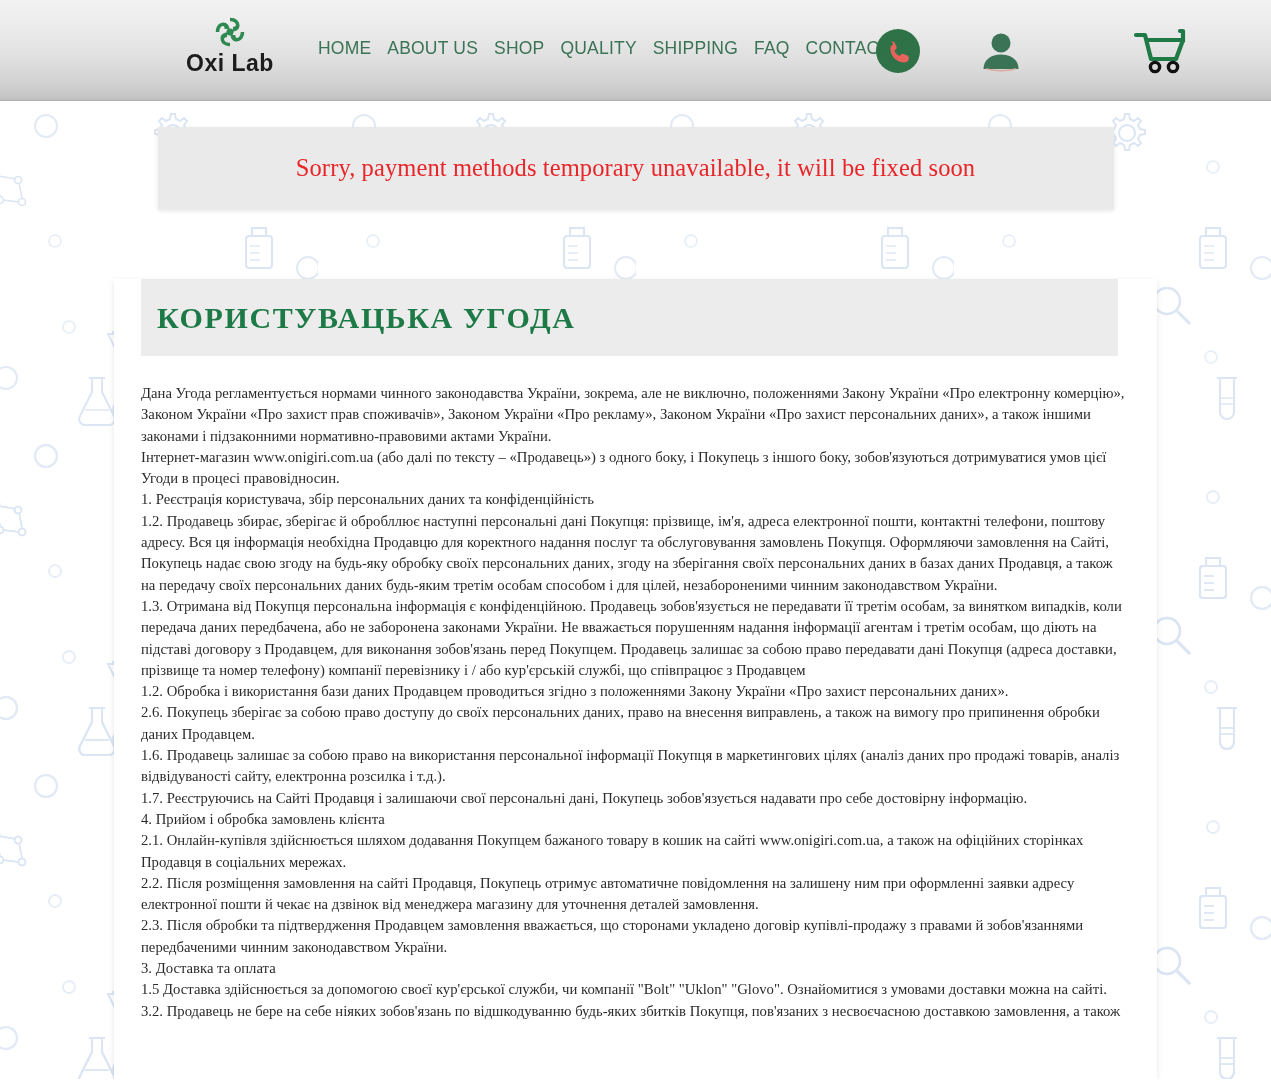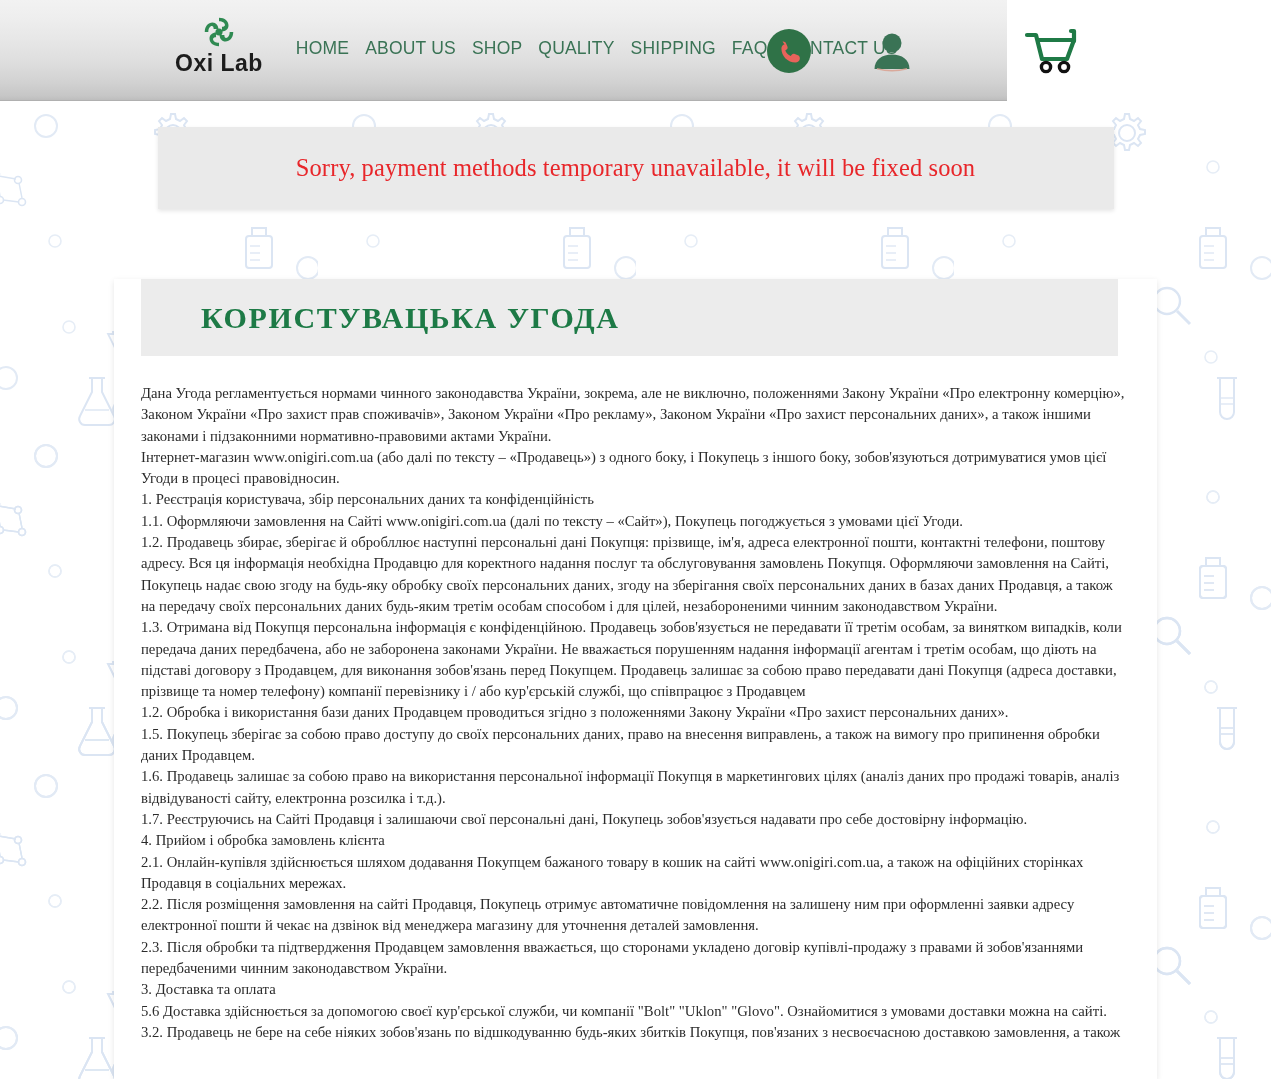--- a/index.html
+++ b/index.html
@@ -22,21 +22,21 @@
     height: 980px;
     z-index: 0;
     opacity: 1;
     pointer-events: none;
   }
 
   
   #site-header {
     position: relative;
     z-index: 5;
-    width: 1007px;
+    width: 1271px;
     height: 101px;
     background: linear-gradient(180deg,
        #f2f2f2 0%, #eeeeee 18%, #e6e6e6 42%,
        #dedede 62%, #d2d2d2 82%, #c6c6c6 96%, #bdbdbd 100%);
     border-bottom: 1px solid #b0b0b0;
     display: flex;
     align-items: flex-start;
   }
 
   #brand {
@@ -120,21 +120,20 @@
     box-shadow: 0 2px 6px rgba(0,0,0,0.10);
     padding: 0 0 30px 0;
   }
 
   #doc-title-band {
     margin: 27px 39px 0 27px;
     height: 77px;
     background: #ececec;
     display: flex;
     align-items: center;
-    padding-left: 44px;
   }
   #doc-title {
     margin-left: 16px;
     color: #1d7a46;
     font-family: "Liberation Serif", "DejaVu Serif", serif;
     font-weight: bold;
     font-size: 30px;
     letter-spacing: 1.6px;
   }
 
@@ -286,29 +285,28 @@
 <main id="content-card">
 
   <div id="doc-title-band">
     <h1 id="doc-title">КОРИСТУВАЦЬКА УГОДА</h1>
   </div>
 
   <section id="doc-body">
     <p>Дана Угода регламентується нормами чинного законодавства України, зокрема, але не виключно, положеннями Закону України «Про електронну комерцію», Законом України «Про захист прав споживачів», Законом України «Про рекламу», Законом України «Про захист персональних даних», а також іншими законами і підзаконними нормативно-правовими актами України.</p>
     <p>Інтернет-магазин www.onigiri.com.ua (або далі по тексту – «Продавець») з одного боку, і Покупець з іншого боку, зобов'язуються дотримуватися умов цієї Угоди в процесі правовідносин.</p>
     <p>1. Реєстрація користувача, збір персональних даних та конфіденційність</p>
-    <p>1.1. Оформляючи замовлення на Сайті www.onigiri.com.ua (далі по тексту – «Сайт»), Покупець погоджується з умовами цієї Угоди.</p>
     <p>1.2. Продавець збирає, зберігає й обробллює наступні персональні дані Покупця: прізвище, ім'я, адреса електронної пошти, контактні телефони, поштову адресу. Вся ця інформація необхідна Продавцю для коректного надання послуг та обслуговування замовлень Покупця. Оформляючи замовлення на Сайті, Покупець надає свою згоду на будь-яку обробку своїх персональних даних, згоду на зберігання своїх персональних даних в базах даних Продавця, а також на передачу своїх персональних даних будь-яким третім особам способом і для цілей, незабороненими чинним законодавством України.</p>
     <p>1.3. Отримана від Покупця персональна інформація є конфіденційною. Продавець зобов'язується не передавати її третім особам, за винятком випадків, коли передача даних передбачена, або не заборонена законами України. Не вважається порушенням надання інформації агентам і третім особам, що діють на підставі договору з Продавцем, для виконання зобов'язань перед Покупцем. Продавець залишає за собою право передавати дані Покупця (адреса доставки, прізвище та номер телефону) компанії перевізнику і / або кур'єрській службі, що співпрацює з Продавцем</p>
     <p>1.2. Обробка і використання бази даних Продавцем проводиться згідно з положеннями Закону України «Про захист персональних даних».</p>
-    <p>1.5. Покупець зберігає за собою право доступу до своїх персональних даних, право на внесення виправлень, а також на вимогу про припинення обробки даних Продавцем.</p>
+    <p>2.6. Покупець зберігає за собою право доступу до своїх персональних даних, право на внесення виправлень, а також на вимогу про припинення обробки даних Продавцем.</p>
     <p>1.6. Продавець залишає за собою право на використання персональної інформації Покупця в маркетингових цілях (аналіз даних про продажі товарів, аналіз відвідуваності сайту, електронна розсилка і т.д.).</p>
     <p>1.7. Реєструючись на Сайті Продавця і залишаючи свої персональні дані, Покупець зобов'язується надавати про себе достовірну інформацію.</p>
     <p>4. Прийом і обробка замовлень клієнта</p>
     <p>2.1. Онлайн-купівля здійснюється шляхом додавання Покупцем бажаного товару в кошик на сайті www.onigiri.com.ua, а також на офіційних сторінках Продавця в соціальних мережах.</p>
     <p>2.2. Після розміщення замовлення на сайті Продавця, Покупець отримує автоматичне повідомлення на залишену ним при оформленні заявки адресу електронної пошти й чекає на дзвінок від менеджера магазину для уточнення деталей замовлення.</p>
     <p>2.3. Після обробки та підтвердження Продавцем замовлення вважається, що сторонами укладено договір купівлі-продажу з правами й зобов'язаннями передбаченими чинним законодавством України.</p>
     <p>3. Доставка та оплата</p>
-    <p>5.6 Доставка здійснюється за допомогою своєї кур'єрської служби, чи компанії "Bolt" "Uklon" "Glovo". Ознайомитися з умовами доставки можна на сайті.</p>
+    <p>1.5 Доставка здійснюється за допомогою своєї кур'єрської служби, чи компанії "Bolt" "Uklon" "Glovo". Ознайомитися з умовами доставки можна на сайті.</p>
     <p>3.2. Продавець не бере на себе ніяких зобов'язань по відшкодуванню будь-яких збитків Покупця, пов'язаних з несвоєчасною доставкою замовлення, а також</p>
   </section>
 
 </main>
 
 </body></html>

